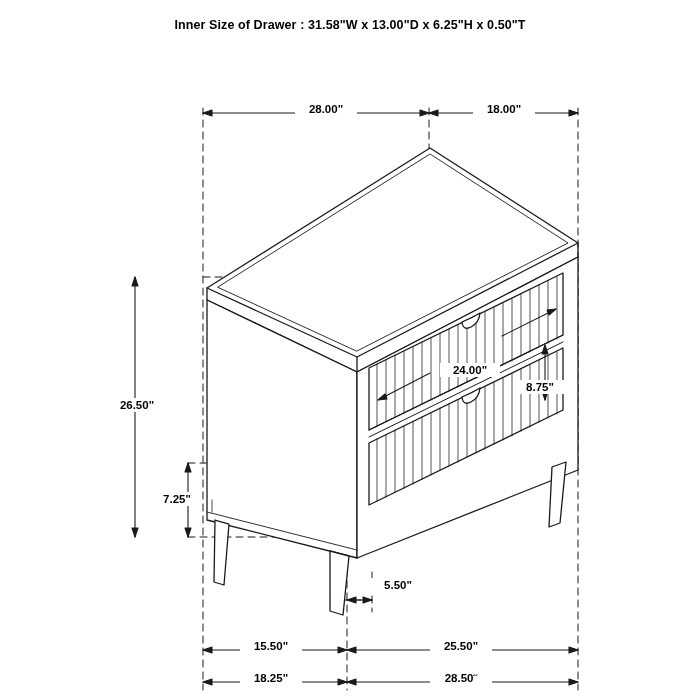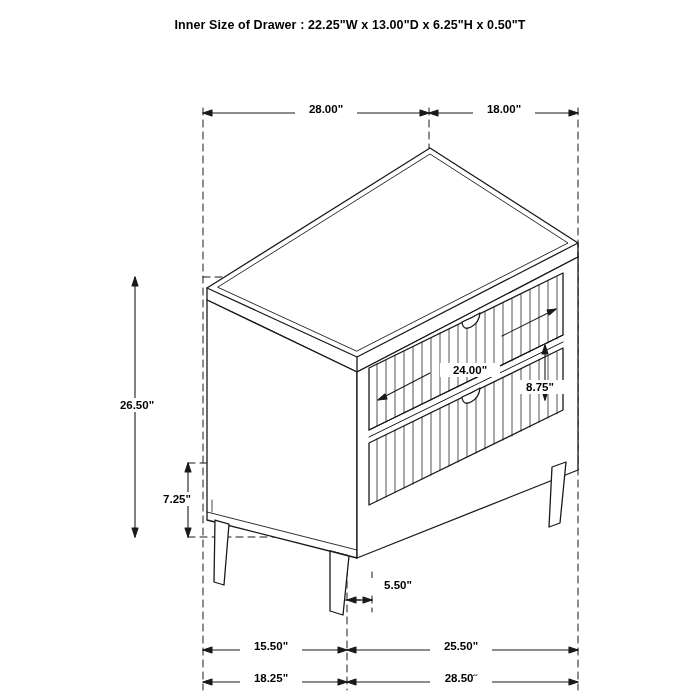--- a/index.html
+++ b/index.html
@@ -42,21 +42,21 @@
     font-size: 11.5px;
     font-weight: bold;
     fill: #000000;
   }
 </style>
 </head>
 <body>
 
 <div id="stage">
 
-  <div id="title">Inner Size of Drawer : 22.25"W x 13.00"D x 6.25"H x 0.50"T</div>
+  <div id="title">Inner Size of Drawer : 31.58"W x 13.00"D x 6.25"H x 0.50"T</div>
 
   <svg id="drawing" viewBox="0 0 700 700">
     <g fill="none" stroke="#1a1a1a" stroke-width="1.3" stroke-linejoin="round" stroke-linecap="round">
 
       <g stroke="#1a1a1a" stroke-width="1" stroke-dasharray="7,5" fill="none">
 
         <path d="M203 108 L203 690"></path>
 
         <path d="M429 108 L429 155"></path>
         <path d="M347 545 L347 690"></path>

